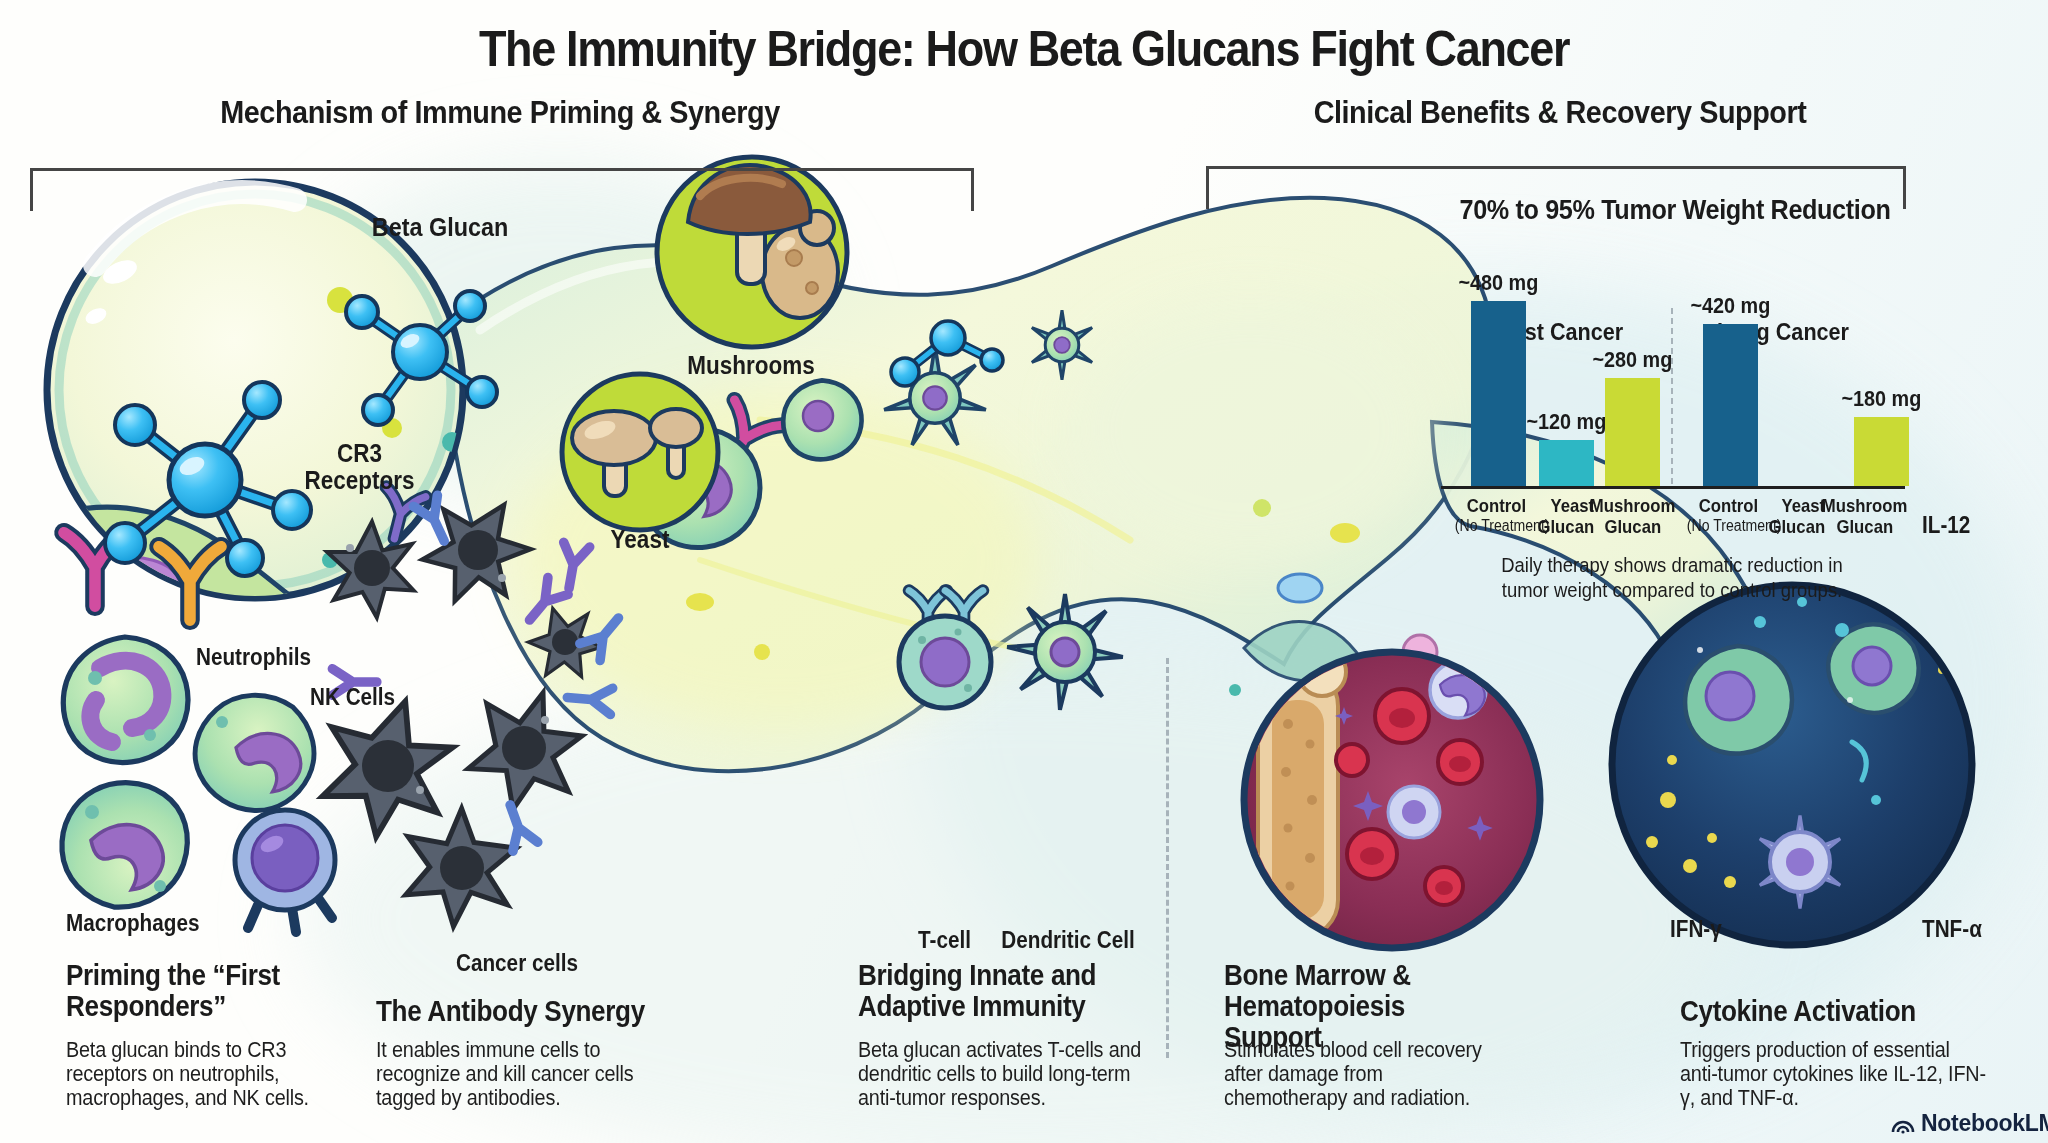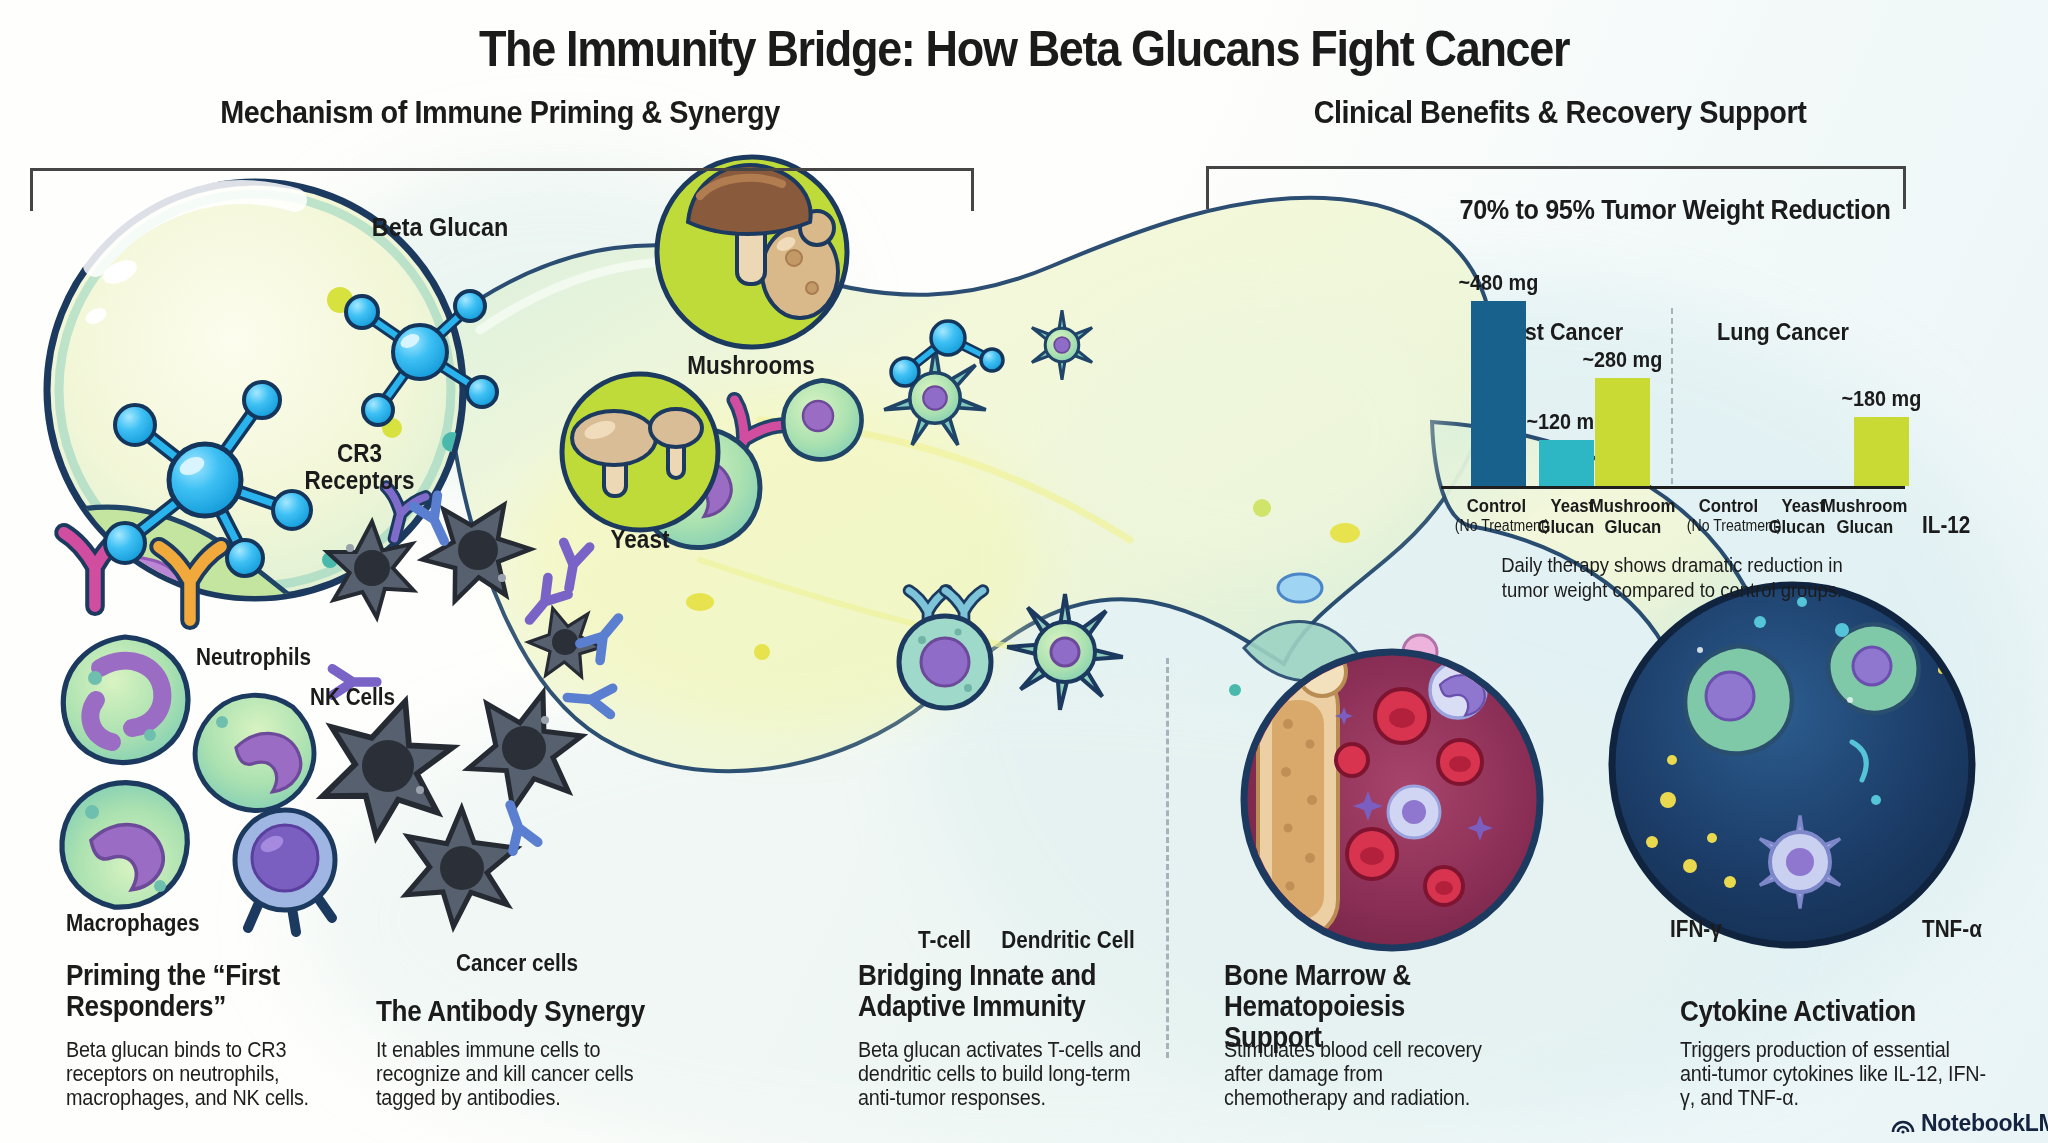--- a/index.html
+++ b/index.html
@@ -443,23 +443,27 @@
     <div class="abs vdash" style="left:246px;top:118px;height:176px;border-left-width:2px;"></div>
 
     <div class="abs bar-cell" style="left:38px;">
       <div class="val">~480 mg</div>
       <div class="bar" style="height: 185px; background: rgb(23, 97, 140);"></div>
     </div>
     <div class="abs bar-cell" style="left:106px;">
       <div class="val">~120 mg</div>
       <div class="bar" style="height: 46px; background: rgb(45, 183, 196);"></div>
     </div>
-    <div class="abs bar-cell" style="left:162px;">
+    <div class="abs bar-cell" style="left:172px;">
       <div class="val">~280 mg</div>
       <div class="bar" style="height: 108px; background: rgb(201, 218, 53);"></div>
+    </div>
+    <div class="abs bar-cell" style="left:270px;">
+      <div class="val">~420 mg</div>
+      <div class="bar" style="height: 162px; background: rgb(23, 97, 140);"></div>
     </div>
     <div class="abs bar-cell" style="left:421px;">
       <div class="val">~180 mg</div>
       <div class="bar" style="height: 69px; background: rgb(201, 218, 53);"></div>
     </div>
 
     <div class="abs axis"></div>
 
     <div class="abs tick" style="left:25px;">
       <div class="t1">Control</div>

